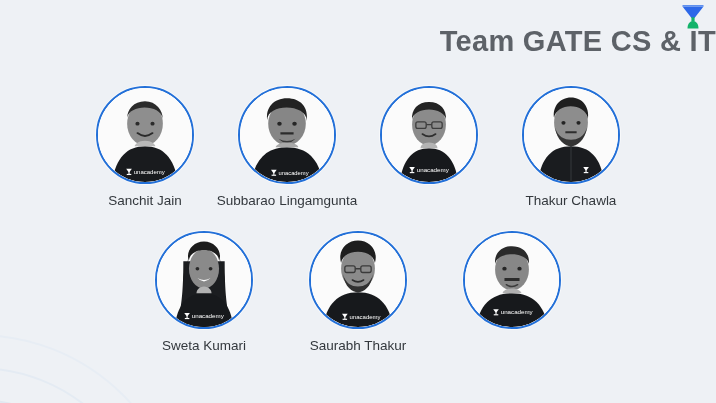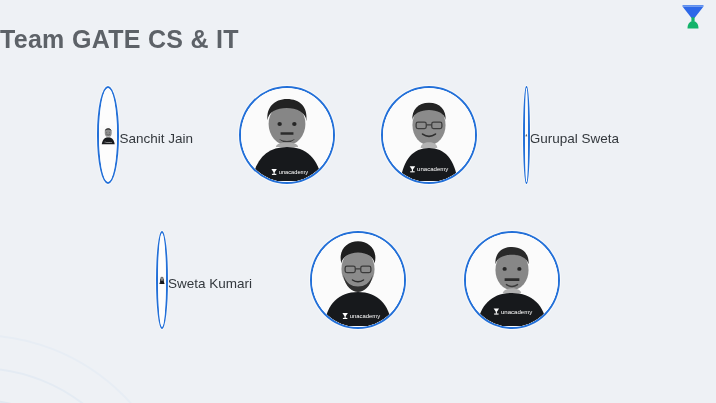--- a/index.html
+++ b/index.html
@@ -30,41 +30,41 @@
     position:absolute;
     left:681px;top:4px;
     width:24px;height:26px;
   }
 
   
   .title{
     position:absolute;
     left:0;top:25px;
     width:716px;
-    text-align:left;
-    font-size:25px;
+    text-align:right;
+    font-size:29px;
     font-weight:bold;
     letter-spacing:.3px;
     color:#5d6268;
   }
 
   
   .row{
     position:absolute;
     left:0;width:716px;
     display:flex;
     justify-content:center;
   }
   #row-0{top:86px;gap:46px;}
   #row-1{top:231px;gap:58px;}
 
   .member{
     width:96px;
     display:flex;
-    flex-direction:row;
+    flex-direction:column;
     align-items:center;
   }
 
   .avatar-ring{
     width:98px;height:98px;
     border-radius:50%;
     border:2.5px solid #2370d8;
     background:#ffffff;
     box-sizing:border-box;
     overflow:hidden;
@@ -156,20 +156,21 @@
             <path d="M50 58 C42 58 38 61 38 63 L62 63 C62 61 58 58 50 58 Z" fill="#a9a9a9"></path>
             <g fill="#ffffff">
               <path d="M33 87 h6 l-2.4 3.4 h-1.2 Z"></path>
               <rect x="35.4" y="90" width="1.2" height="2.4"></rect>
               <rect x="33.6" y="92.2" width="4.8" height="1.2"></rect>
               <text x="41" y="92.4" font-family="Liberation Sans, sans-serif" font-size="6.2" fill="#ffffff">unacademy</text>
             </g>
           </svg>
         </div>
       </div>
+      <div class="name">Subbarao Lingamgunta</div>
     </div>
 
     <div class="member">
       <div class="avatar-ring">
         <div class="photo">
           <svg viewBox="0 0 100 100" aria-hidden="true">
             <rect width="100" height="100" fill="#fbfbfb"></rect>
             <path d="M50 64 C33 64 22 76 19 100 H81 C78 76 67 64 50 64 Z" fill="#17191c"></path>
             <ellipse cx="50" cy="39" rx="18" ry="22" fill="#8b8b8b"></ellipse>
             <path d="M32 34 C33 19 67 19 68 34 C69 23 62 15 50 15 C38 15 31 23 32 34 Z" fill="#242424"></path>
@@ -203,21 +204,21 @@
             <ellipse cx="58" cy="37" rx="2.2" ry="2" fill="#242424"></ellipse>
             <path d="M44 46 h12 v2.2 h-12 Z" fill="#2e2e2e"></path>
             <g fill="#ffffff">
               <path d="M63 84 h6 l-2.4 3.4 h-1.2 Z"></path>
               <rect x="65.4" y="87" width="1.2" height="2.6"></rect>
               <rect x="63.6" y="89.4" width="4.8" height="1.2"></rect>
             </g>
           </svg>
         </div>
       </div>
-      <div class="name">Gurupal Sweta</div>
+      <div class="name">Thakur Chawla</div>
     </div>
 
   </div>
 
   <div class="row" id="row-1">
 
     <div class="member">
       <div class="avatar-ring">
         <div class="photo">
           <svg viewBox="0 0 100 100" aria-hidden="true">
@@ -259,20 +260,21 @@
             <path d="M44 50 Q50 54 56 50" stroke="#2c2c2c" stroke-width="1.6" fill="none" stroke-linecap="round"></path>
             <g fill="#ffffff">
               <path d="M33 86 h6 l-2.4 3.4 h-1.2 Z"></path>
               <rect x="35.4" y="89" width="1.2" height="2.4"></rect>
               <rect x="33.6" y="91.2" width="4.8" height="1.2"></rect>
               <text x="41" y="91.4" font-family="Liberation Sans, sans-serif" font-size="6.4" fill="#ffffff">unacademy</text>
             </g>
           </svg>
         </div>
       </div>
+      <div class="name">Saurabh Thakur</div>
     </div>
 
     <div class="member">
       <div class="avatar-ring">
         <div class="photo">
           <svg viewBox="0 0 100 100" aria-hidden="true">
             <rect width="100" height="100" fill="#fbfbfb"></rect>
             <path d="M50 64 C28 64 15 77 12 100 H88 C85 77 72 64 50 64 Z" fill="#17191c"></path>
             <ellipse cx="50" cy="39" rx="18" ry="22" fill="#878787"></ellipse>
             <path d="M32 33 C34 19 66 19 68 33 C69 22 62 14 50 14 C38 14 31 22 32 33 Z" fill="#2a2a2a"></path>

